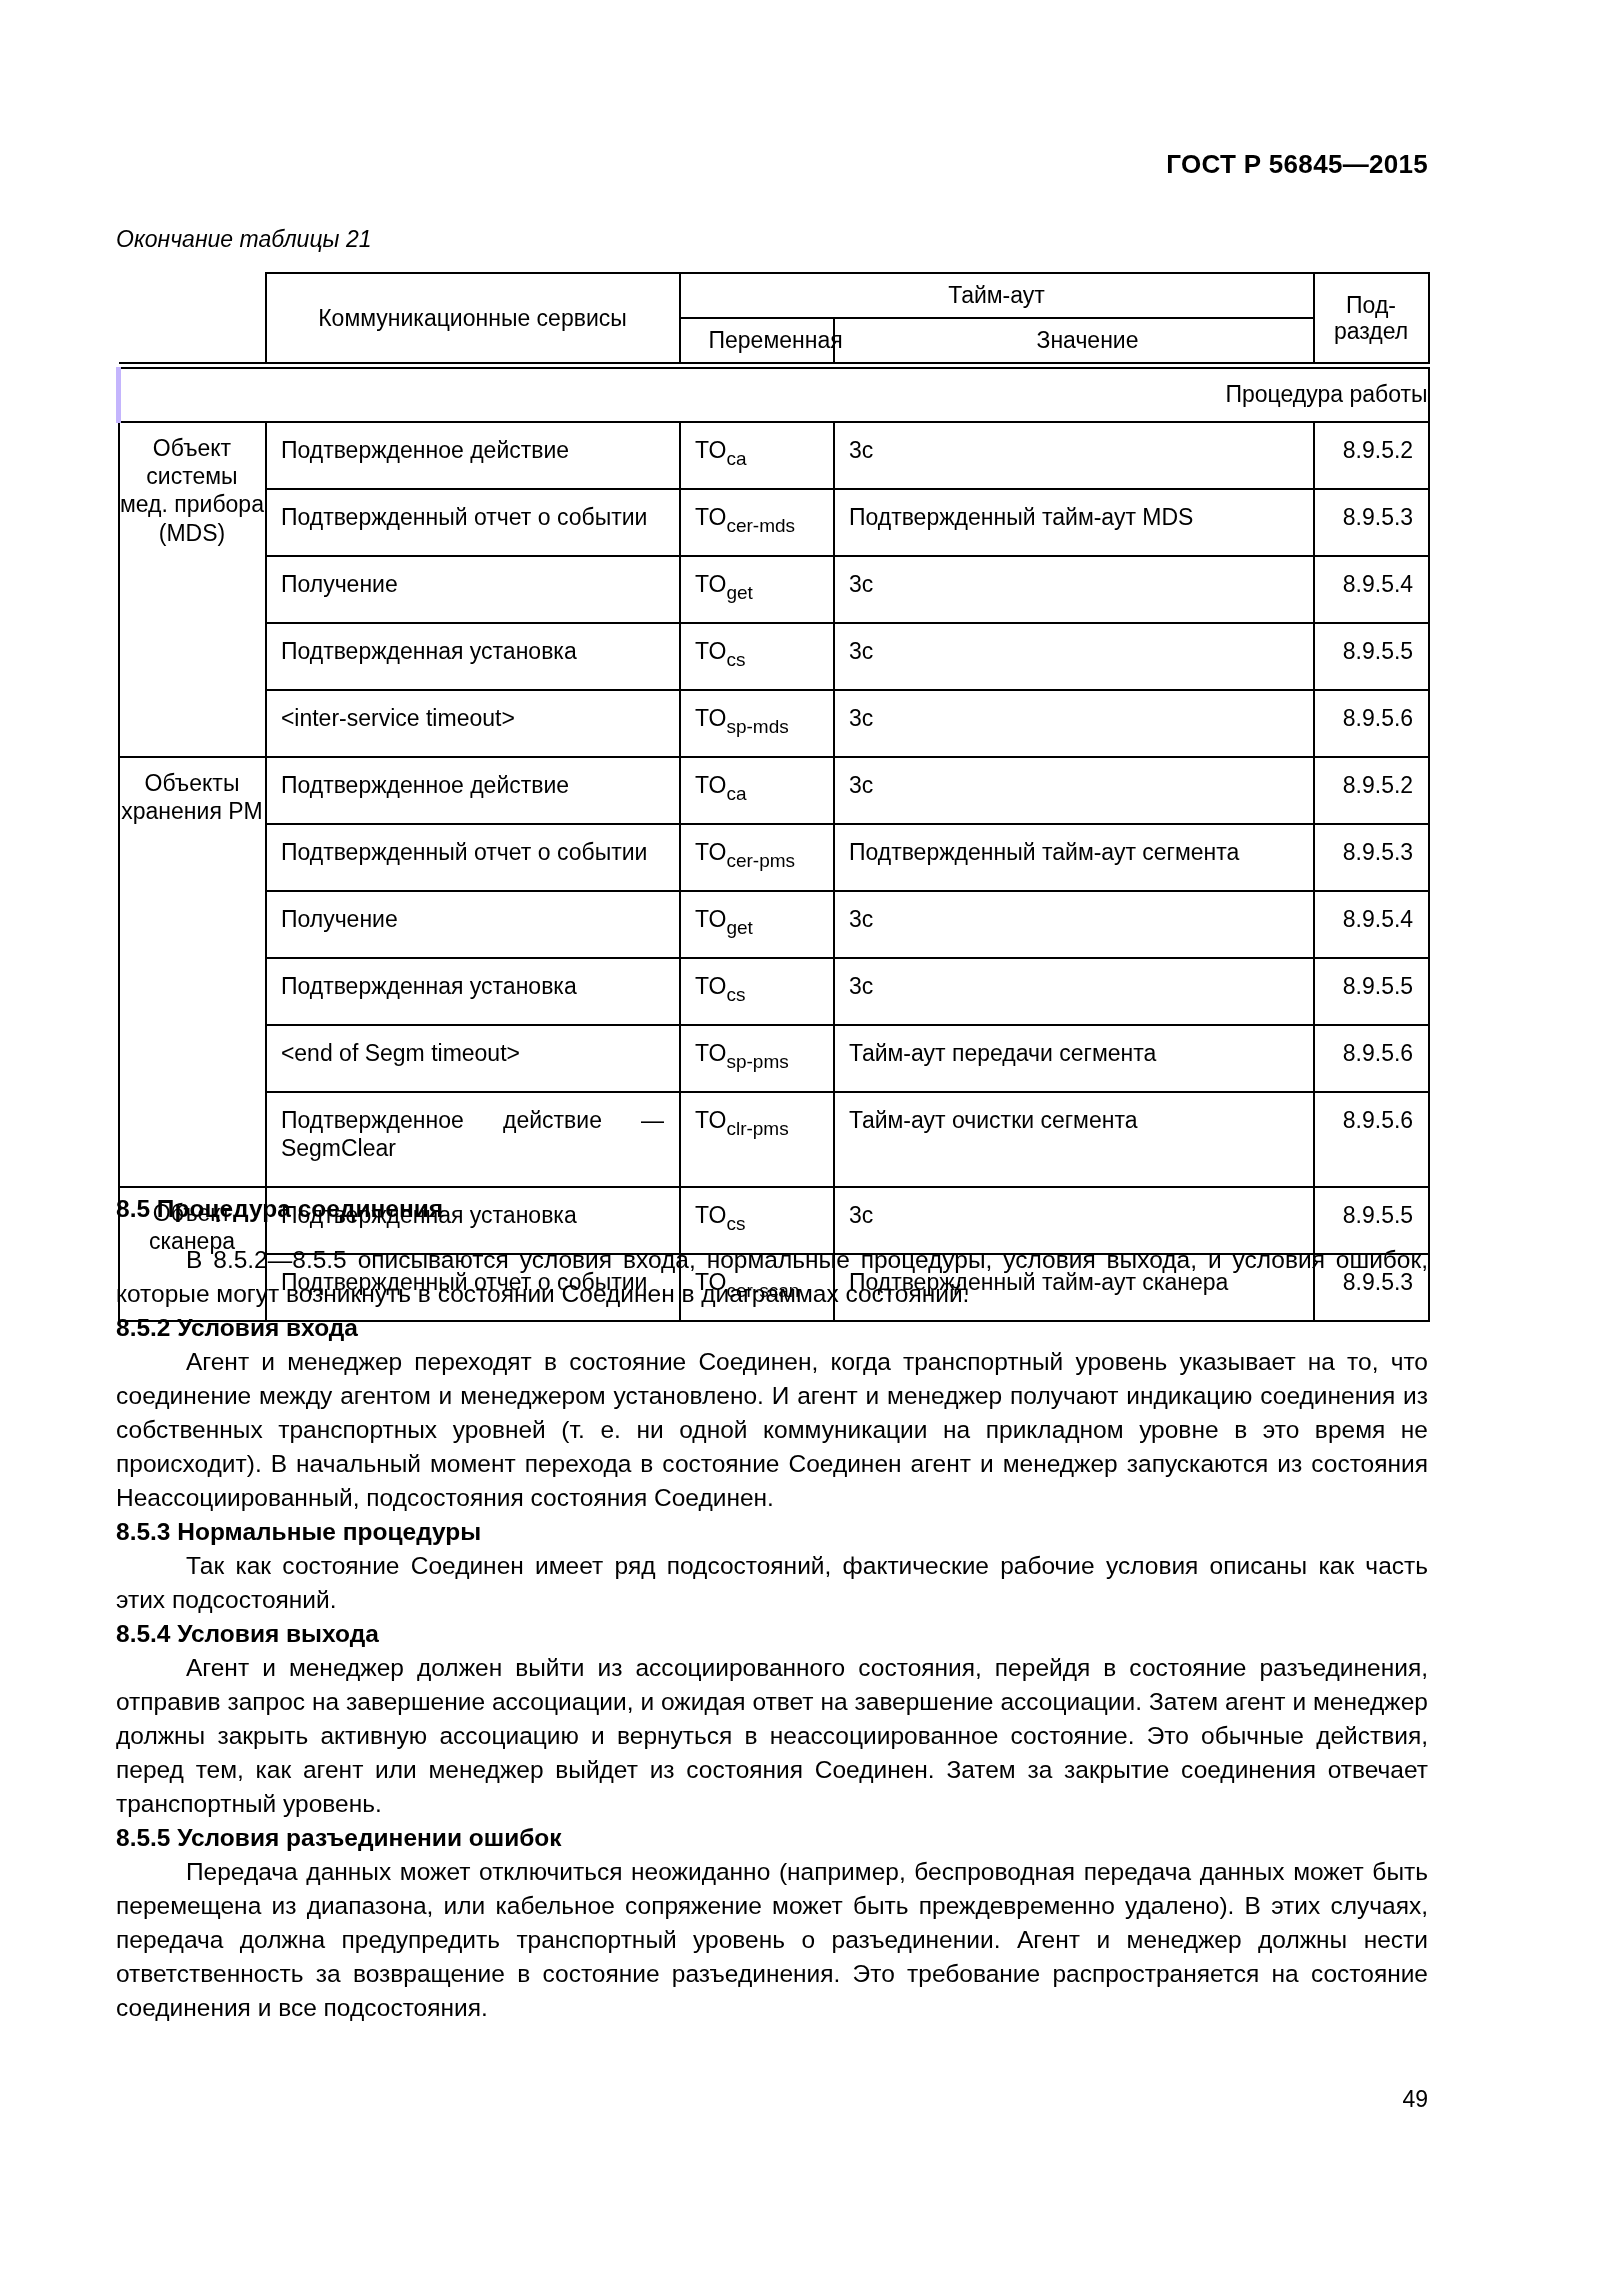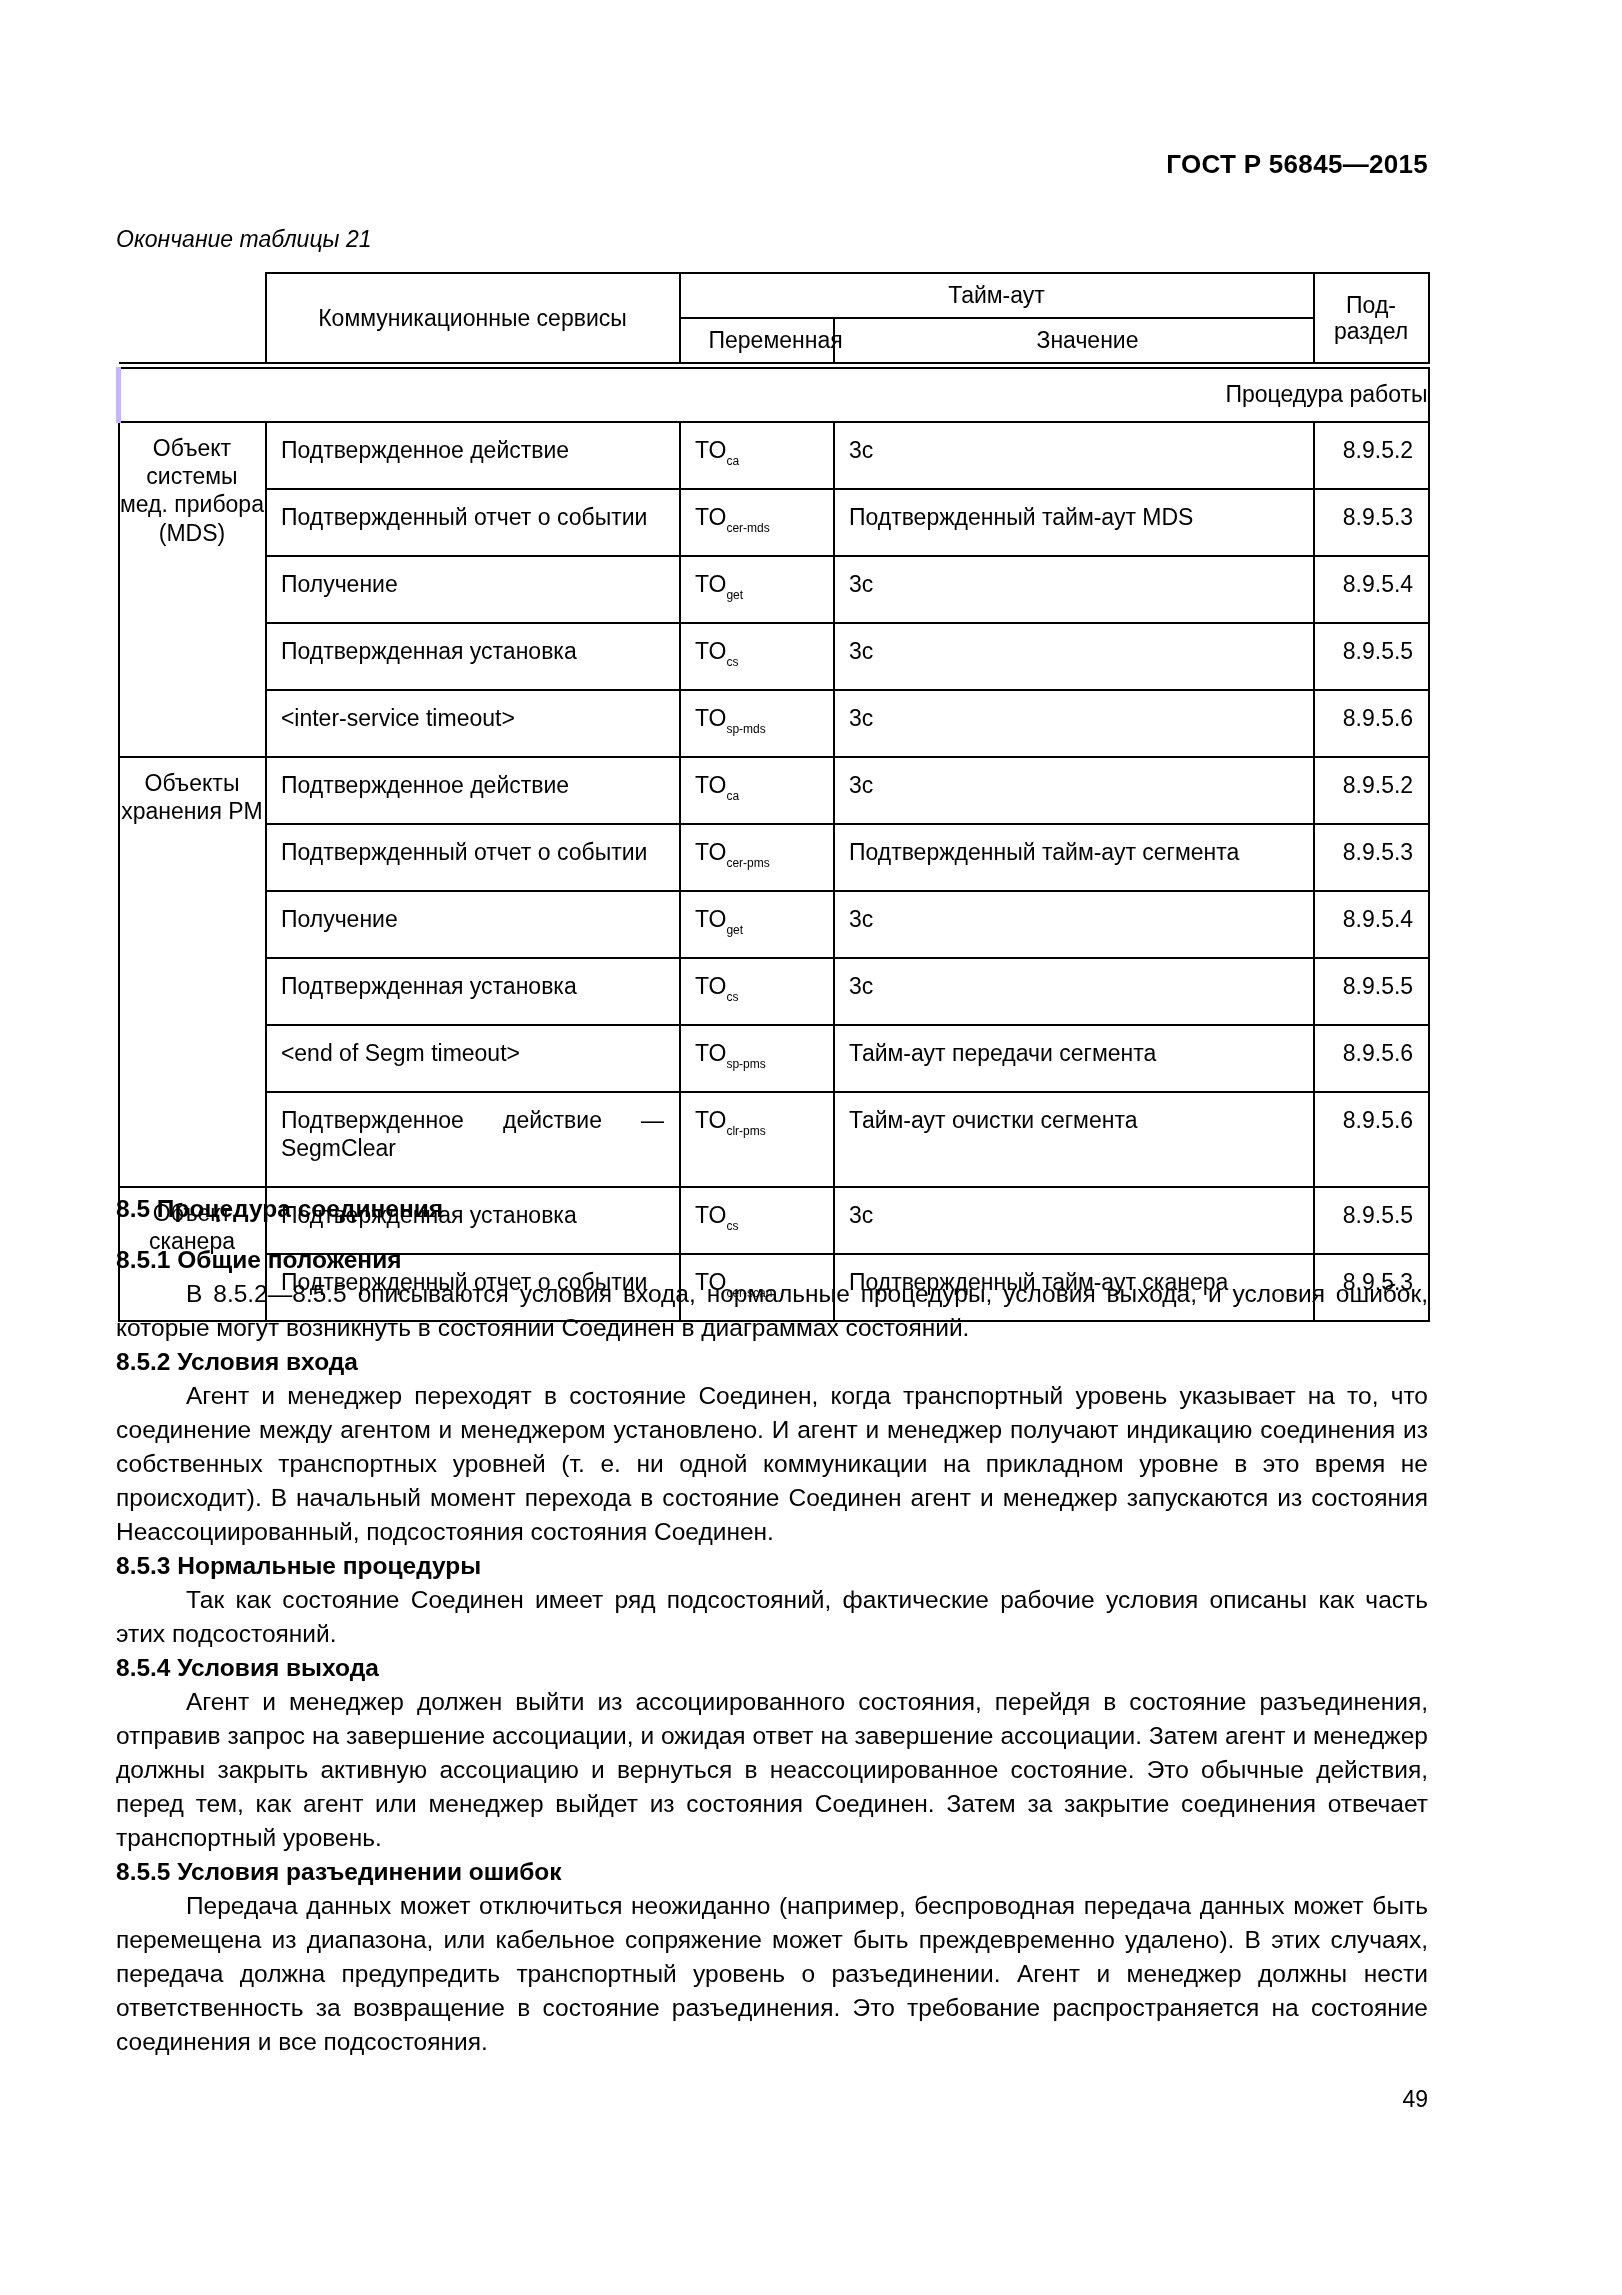--- a/index.html
+++ b/index.html
@@ -15,21 +15,21 @@
   .tbl .h2 th { height: 43px; padding-left: 28px; }
   .tbl .blank-corner { border-top: none; border-left: none; }
   .tbl .sep td { height: 2.6px; border-left: none; border-right: none; border-top: 2px solid #000; border-bottom: 2px solid #000; padding: 0; }
   .tbl .proc td { height: 52px; text-align: right; padding-left: 17px; vertical-align: middle; border-left: 5px solid #c4b5fd; border-right: 2px solid #000; }
   .tbl .row td { height: 52px; vertical-align: top; padding-top: 13px; line-height: 1.25; }
   .tbl .row.tall td { height: 80px; }
   .tbl td.group { text-align: center; padding-top: 11.8px; line-height: 1.22; }
   .tbl td.svc { padding-left: 14.4px; padding-right: 14.4px; }
   .tbl td.svc.justify { text-align: justify; text-align-last: left; }
   .tbl td.var { padding-left: 14.4px; }
-  .tbl td.var sub { font-size: 12px; vertical-align: -6.5px; line-height: 0; text-align: center; }
+  .tbl td.var sub { font-size: 19px; vertical-align: -6.5px; line-height: 0; text-align: center; }
   .tbl td.val { padding-left: 14.4px; border-radius: 8px; }
   .tbl td.sub { text-align: right; padding-right: 14.4px; }
 
   .body-text { position: absolute; left: 116px; top: 1192px; width: 1312px; font-size: 24.5px; line-height: 34px; }
   .body-text .h { font-weight: bold; }
   .body-text .h.main { margin-bottom: 17px; }
   .body-text p { margin: 0; text-indent: 70px; text-align: justify; }
   .page-num { position: absolute; right: 195px; top: 2066px; font-size: 23px; margin-top: 20px; }
 </style>
 </head>
@@ -148,21 +148,20 @@
       <td class="svc">Подтвержденный отчет о событии</td>
       <td class="var"><span>TO</span><sub>cer-scan</sub></td>
       <td class="val">Подтвержденный тайм-аут сканера</td>
       <td class="sub">8.9.5.3</td>
     </tr>
   </tbody>
 </table>
 
 <div class="body-text">
   <div class="h main">8.5 Процедура соединения</div>
-  <div class="h">8.5.1 Общие положения</div>
   <p>В 8.5.2—8.5.5 описываются условия входа, нормальные процедуры, условия выхода, и условия ошибок, которые могут возникнуть в состоянии Соединен в диаграммах состояний.</p>
   <div class="h">8.5.2 Условия входа</div>
   <p>Агент и менеджер переходят в состояние Соединен, когда транспортный уровень указывает на то, что соединение между агентом и менеджером установлено. И агент и менеджер получают индикацию соединения из собственных транспортных уровней (т. е. ни одной коммуникации на прикладном уровне в это время не происходит). В начальный момент перехода в состояние Соединен агент и менеджер запускаются из состояния Неассоциированный, подсостояния состояния Соединен.</p>
   <div class="h">8.5.3 Нормальные процедуры</div>
   <p>Так как состояние Соединен имеет ряд подсостояний, фактические рабочие условия описаны как часть этих подсостояний.</p>
   <div class="h">8.5.4 Условия выхода</div>
   <p>Агент и менеджер должен выйти из ассоциированного состояния, перейдя в состояние разъеди­нения, отправив запрос на завершение ассоциации, и ожидая ответ на завершение ассоциации. Затем агент и менеджер должны закрыть активную ассоциацию и вернуться в неассоциированное состояние. Это обычные действия, перед тем, как агент или менеджер выйдет из состояния Соединен. Затем за закрытие соединения отвечает транспортный уровень.</p>
   <div class="h">8.5.5 Условия разъединении ошибок</div>
   <p>Передача данных может отключиться неожиданно (например, беспроводная передача данных может быть перемещена из диапазона, или кабельное сопряжение может быть преждевременно уда­лено). В этих случаях, передача должна предупредить транспортный уровень о разъединении. Агент и менеджер должны нести ответственность за возвращение в состояние разъединения. Это требование распространяется на состояние соединения и все подсостояния.</p>
 </div>

